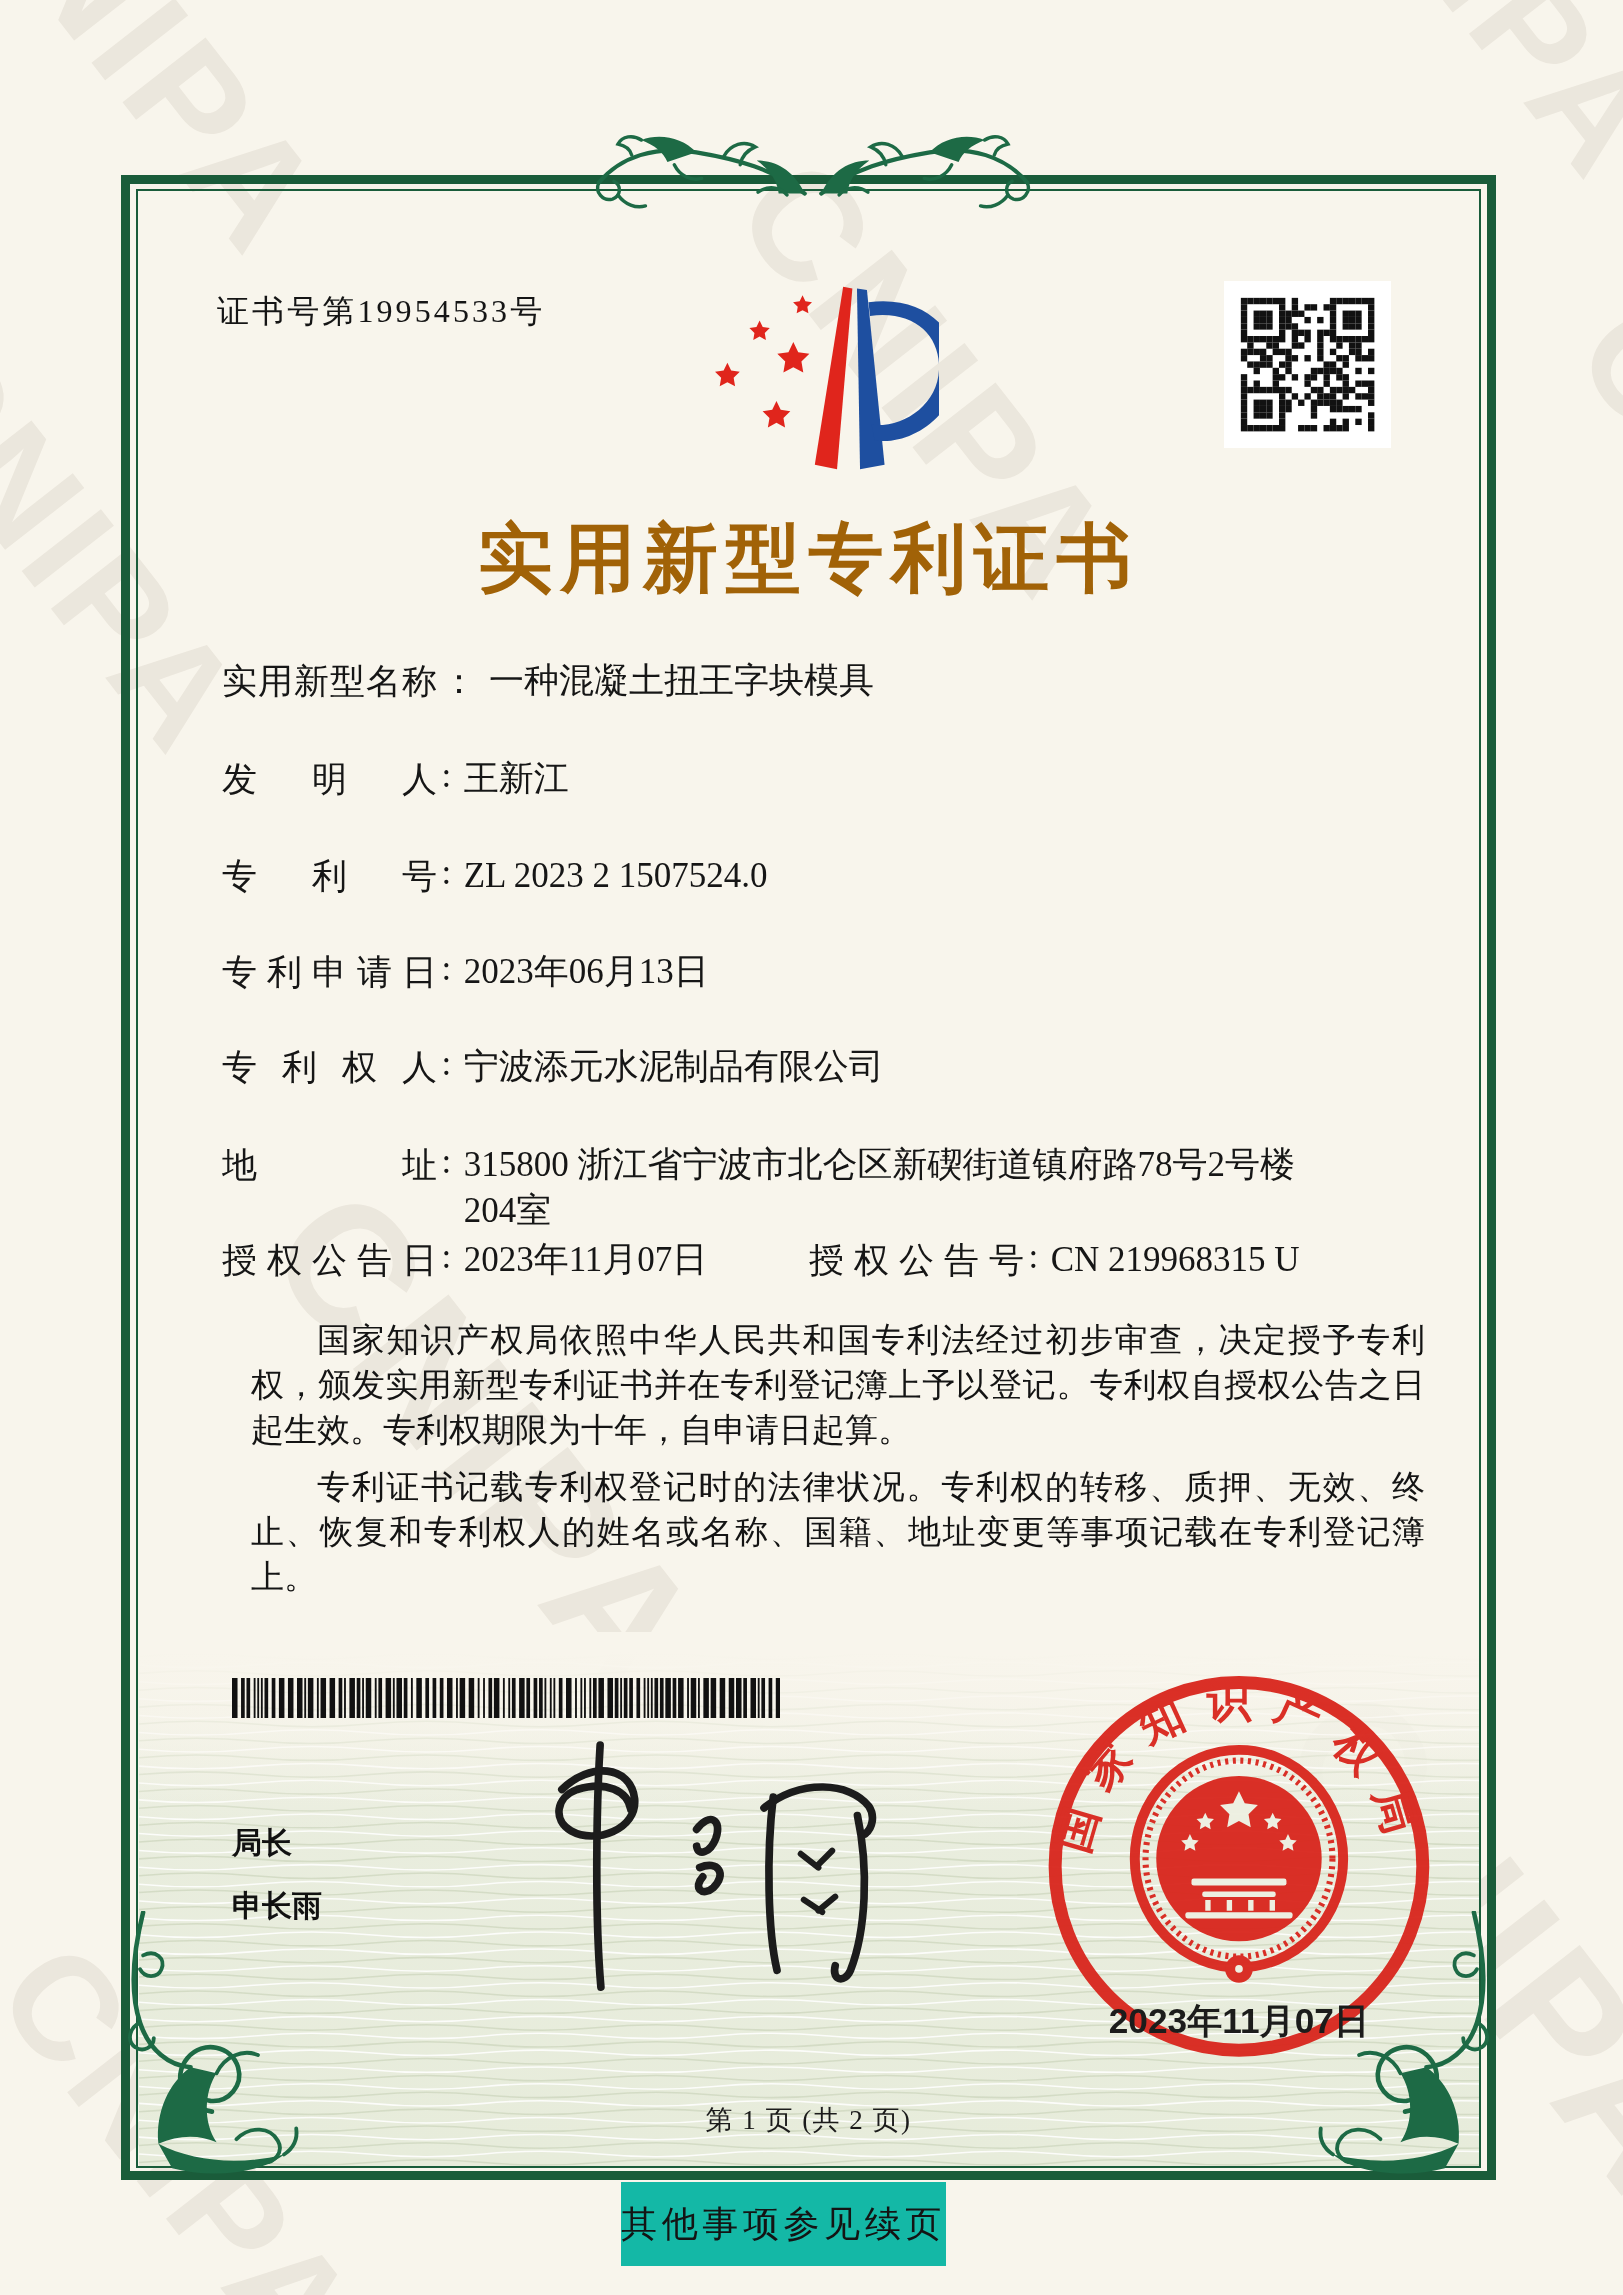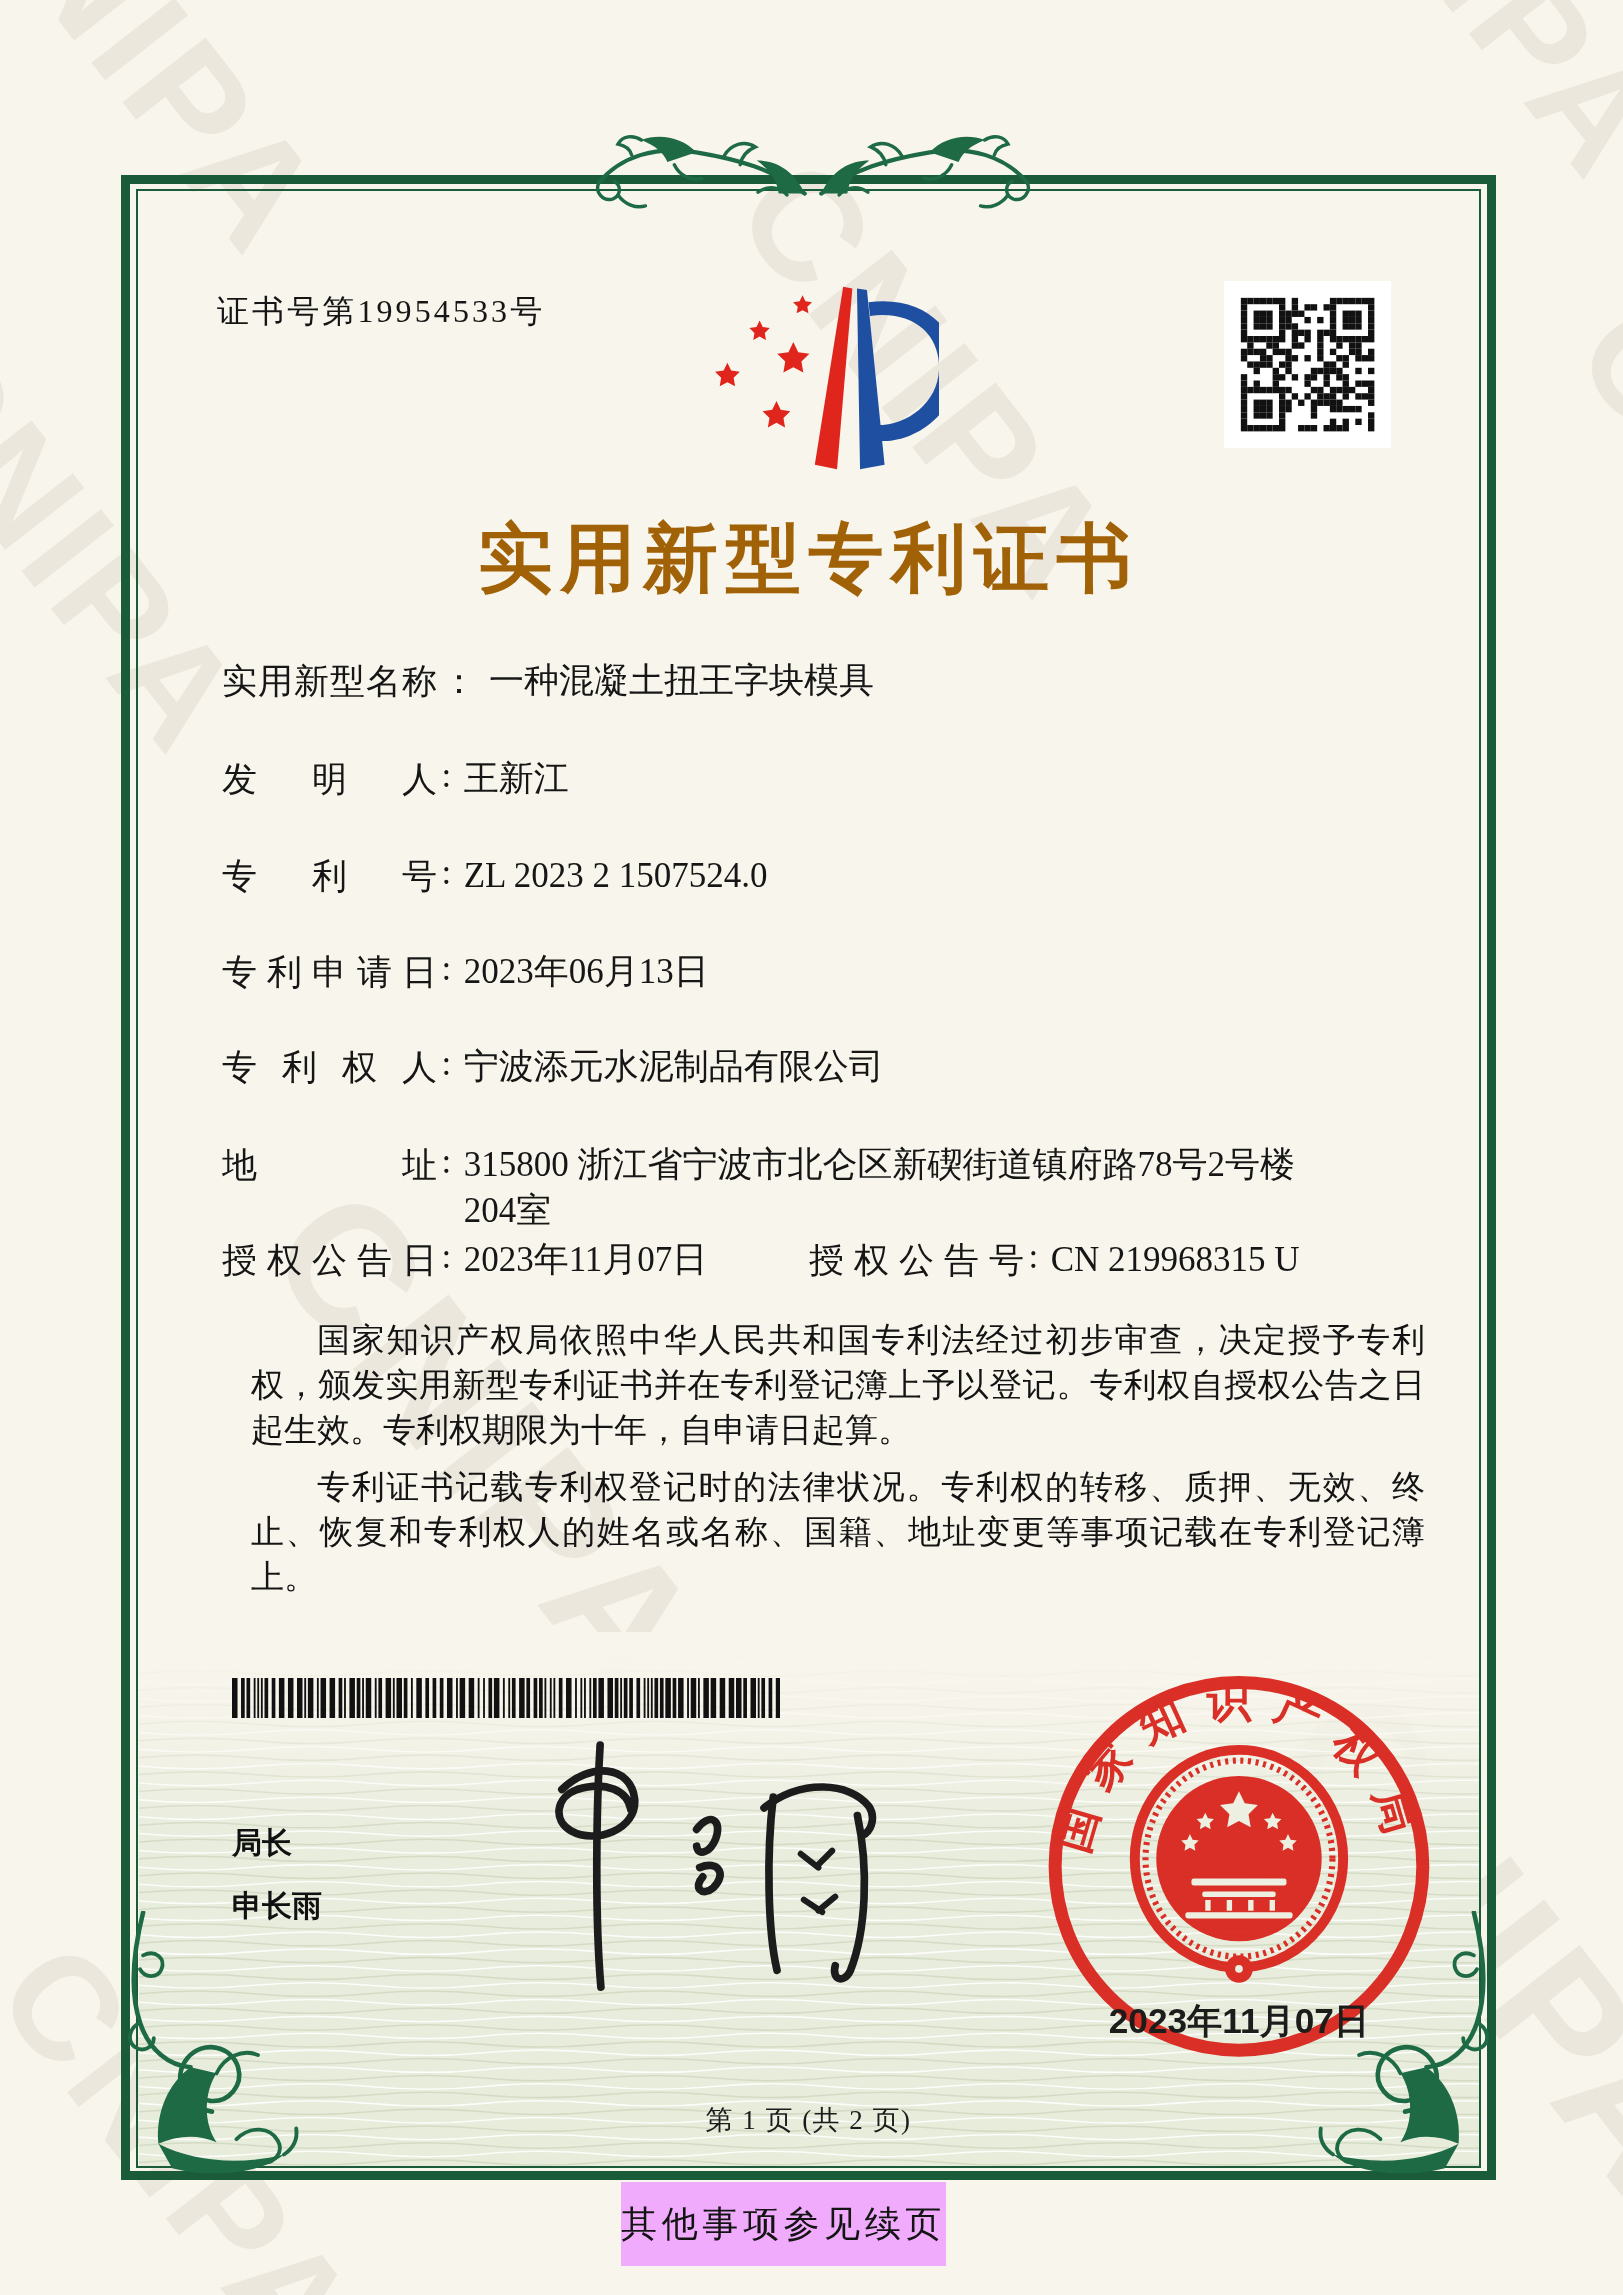--- a/index.html
+++ b/index.html
@@ -41,21 +41,21 @@
   .bodytext p + p{margin-top:7px}
   .barcode{left:232px;top:1678px;width:548px;height:40px}
   .minister{font-family:"Liberation Sans","DejaVu Sans",sans-serif;
     font-weight:bold;font-size:30px;color:#111}
   .mlabel{left:232px;top:1823px}
   .mname{left:232px;top:1886px}
   .sig{left:491px;top:1716px;width:399px;height:291px;z-index:5}
   .seal{left:1041px;top:1661px;width:399px;height:406px;z-index:6}
   .pageinfo{left:121px;top:2102px;width:1375px;text-align:center;font-size:27px;
     letter-spacing:1.5px;color:#1b1b1b}
-  .contnote{left:621px;top:2182px;width:325px;height:84px;background:#f0abfc;
+  .contnote{left:621px;top:2182px;width:325px;height:84px;background:#14b8a6;
     display:flex;align-items:center;justify-content:center;
     font-size:36px;letter-spacing:4.6px;color:#141414}
 </style>
 </head>
 <body>
 
 <div class="wm" style="left:-115px;top:-54px;font-size:153px">CNIPA</div>
 <div class="wm" style="left:1242px;top:-115px;font-size:146px">CNIPA</div>
 <div class="wm" style="left:675px;top:291px;font-size:153px">CNIPA</div>
 <div class="wm" style="left:-176px;top:460px;font-size:146px">CNIPA</div>

